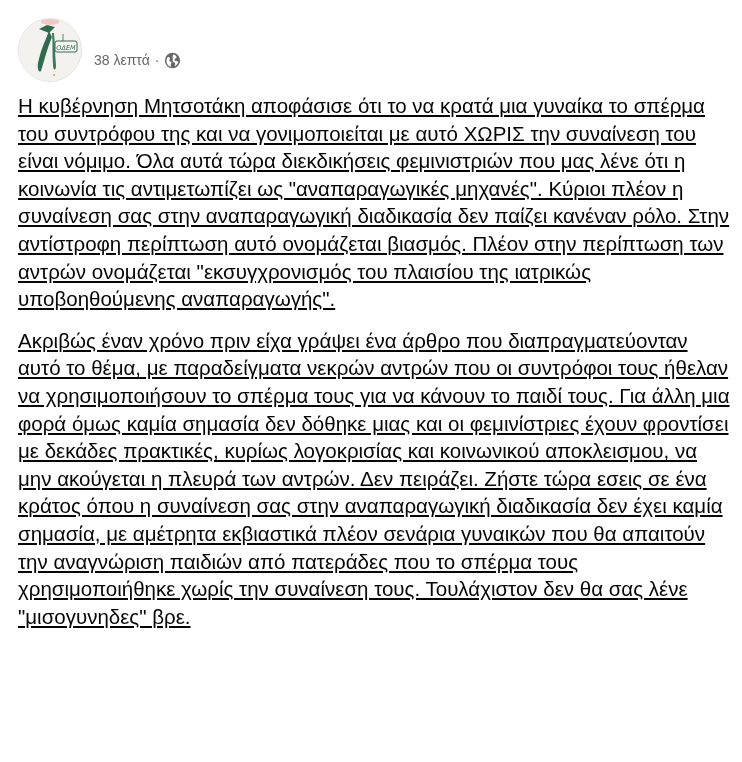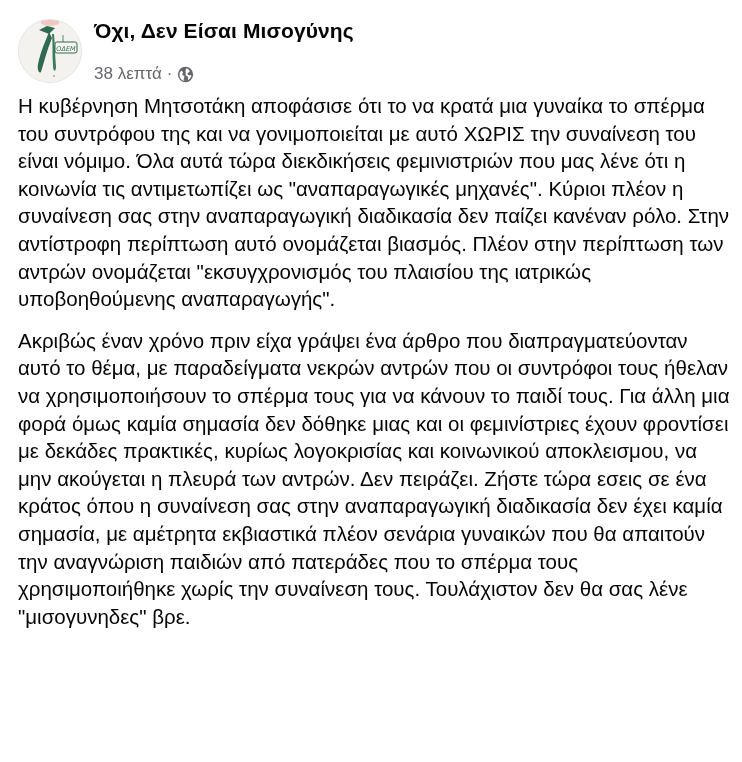--- a/index.html
+++ b/index.html
@@ -13,46 +13,45 @@
     .post { position: relative; width: 742px; height: 670px; }
     .header { position: absolute; left: 18px; top: 18px; display: flex; align-items: center; }
     .avatar {
       width: 62px; height: 62px; border-radius: 50%;
       background: #f3f1ee; border: 1px solid #e4e4e4;
       position: relative; overflow: hidden; flex: none;
     }
     .avatar svg { width: 62px; height: 62px; display: block; }
     .meta { margin-left: 12px; }
     .page-name { font-size: 21px; font-weight: bold; color: #050505; letter-spacing: 0.1px; line-height: 26px; }
-    .sub { display: flex; align-items: center; font-size: 17px; color: #65676b; margin-top: 20px; line-height: 20px; }
+    .sub { display: flex; align-items: center; font-size: 14px; color: #65676b; margin-top: 20px; line-height: 20px; }
     .dot { margin: 0 5px; }
     .globe { width: 17px; height: 17px; display: inline-block; }
     .body-text { position: absolute; left: 18px; top: 92px; width: 715px; font-size: 20.5px; line-height: 27.6px; color: #050505; }
-    .para { margin: 0 0 14px 0; }
+    .para { margin: 0 0 14px 0; text-decoration: underline; }
   </style>
 </head>
 <body>
 
 <div class="post">
   <div class="header">
     <div class="avatar">
       <svg viewBox="0 0 62 62">
         <circle cx="31" cy="31" r="31" fill="#f4f2ef"></circle>
         <path d="M22 4 Q31 8 40 4 L40 0 L22 0 Z" fill="#f2c9c0"></path>
         <path d="M20 10 L28 6 L36 8 L30 14 Z" fill="#2f6b4f"></path>
         <path d="M30 12 C27 20 22 30 19 44 C18 50 20 54 22 52 C25 42 28 30 33 18 Z" fill="#2f6b4f"></path>
         <path d="M33 14 C34 24 33 34 34 46 C34 52 37 52 37 47 C36 36 36 24 35 14 Z" fill="#3b7a5c"></path>
         <rect x="36" y="22" width="22" height="11" rx="2" fill="#f7f7f2" stroke="#2f6b4f" stroke-width="1"></rect>
         <text x="47" y="30.5" font-size="6.5" text-anchor="middle" fill="#2f6b4f" font-family="DejaVu Sans, sans-serif" font-style="italic">ΟΔΕΜ</text>
         <line x1="44" y1="15" x2="44" y2="22" stroke="#2f6b4f" stroke-width="0.8"></line>
         <circle cx="35" cy="56" r="1" fill="#c9a070"></circle>
       </svg>
     </div>
     <div class="meta">
-      <div class="page-name">Όχι, Δεν Είσαι Μισογύνης</div>
       <div class="sub">
         <span>38 λεπτά</span>
         <span class="dot">·</span>
         <span class="globe">
           <svg viewBox="0 0 16 16" width="17" height="17">
             <circle cx="8" cy="8" r="7.2" fill="#65676b"></circle>
             <path d="M4 4.5 C5.5 5 6 6 5.2 7.2 C4.5 8.3 5.5 9 6.5 9.2 C7.2 9.4 7 10.8 6.4 11.8 C6 12.6 6.4 13.6 7.2 14.2 C4.5 13.8 2.3 11.2 2.3 8 C2.3 6.6 3 5.4 4 4.5 Z" fill="#ffffff"></path>
             <path d="M9.2 2.2 C10 3 11.2 3.3 11.8 4.5 C12.3 5.5 11 6.2 10.2 6.6 C9.5 7 10 8.2 11 8.5 C12 8.8 13 8.5 13.6 9 C13.2 11 11.8 12.7 10 13.5 C10.3 12.3 10.9 11.2 10.4 10.3 C9.9 9.5 8.6 9.6 8.2 8.6 C7.8 7.6 8.6 6.8 8.2 5.8 C7.8 4.9 8.4 3 9.2 2.2 Z" fill="#ffffff"></path>
           </svg>
         </span>

